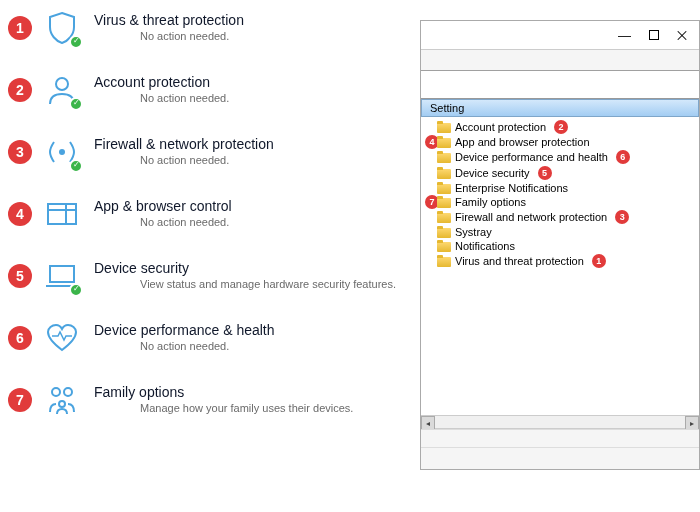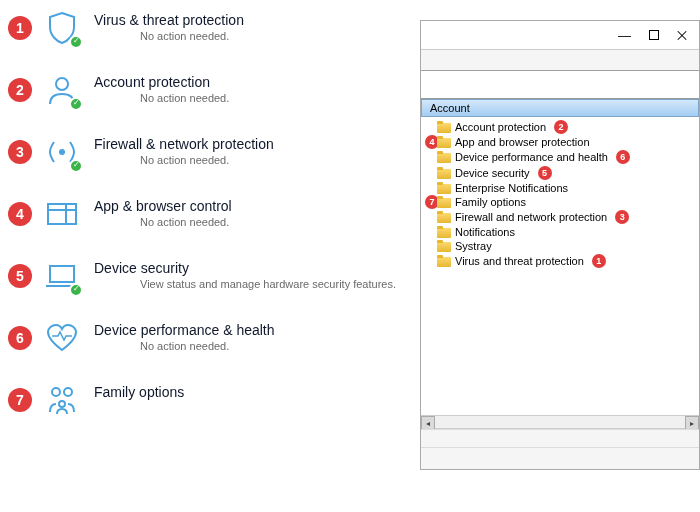--- a/index.html
+++ b/index.html
@@ -334,35 +334,36 @@
     <div class="sec-icon">
       <svg viewBox="0 0 36 36">
           <circle cx="12" cy="10" r="4" fill="none" stroke="#4aa3df" stroke-width="2"></circle>
           <circle cx="24" cy="10" r="4" fill="none" stroke="#4aa3df" stroke-width="2"></circle>
           <circle cx="18" cy="22" r="3" fill="none" stroke="#4aa3df" stroke-width="2"></circle>
           <path d="M6 30 C6 24 9 22 12 22 M30 30 C30 24 27 22 24 22 M13 32 C13 28 15 27 18 27 C21 27 23 28 23 32" fill="none" stroke="#4aa3df" stroke-width="2"></path>
         </svg>
     </div>
     <div class="sec-text">
       <div class="sec-title">Family options</div>
+      <div class="sec-sub">Manage how your family uses their devices.</div>
     </div>
   </div>
 </div>
 
 <div class="right-panel">
   <div class="win-controls">
     <span class="wc">—</span>
     <span class="wc-max"></span>
     <span class="wc-close"></span>
   </div>
   <div class="toolbar-strip"></div>
   <div class="content-gap"></div>
 
   <div class="tree-panel">
-    <div class="tree-header">Account</div>
+    <div class="tree-header">Setting</div>
     <div class="tree-list" id="tree-list">
         <div class="tree-item">
           <span class="folder-icon"></span>
           <span>Account protection</span>
           <span class="ref-badge">2</span>
         </div>
         <div class="tree-item">
           <span class="ref-badge" style="position: absolute; left: 0px;">4</span>
           <span class="folder-icon"></span>
           <span>App and browser protection</span>
@@ -386,25 +387,25 @@
           <span class="folder-icon"></span>
           <span>Family options</span>
         </div>
         <div class="tree-item">
           <span class="folder-icon"></span>
           <span>Firewall and network protection</span>
           <span class="ref-badge">3</span>
         </div>
         <div class="tree-item">
           <span class="folder-icon"></span>
+          <span>Systray</span>
+        </div>
+        <div class="tree-item">
+          <span class="folder-icon"></span>
           <span>Notifications</span>
-        </div>
-        <div class="tree-item">
-          <span class="folder-icon"></span>
-          <span>Systray</span>
         </div>
         <div class="tree-item">
           <span class="folder-icon"></span>
           <span>Virus and threat protection</span>
           <span class="ref-badge">1</span>
         </div>
       </div>
   </div>
 
   <div class="scroll-area">

